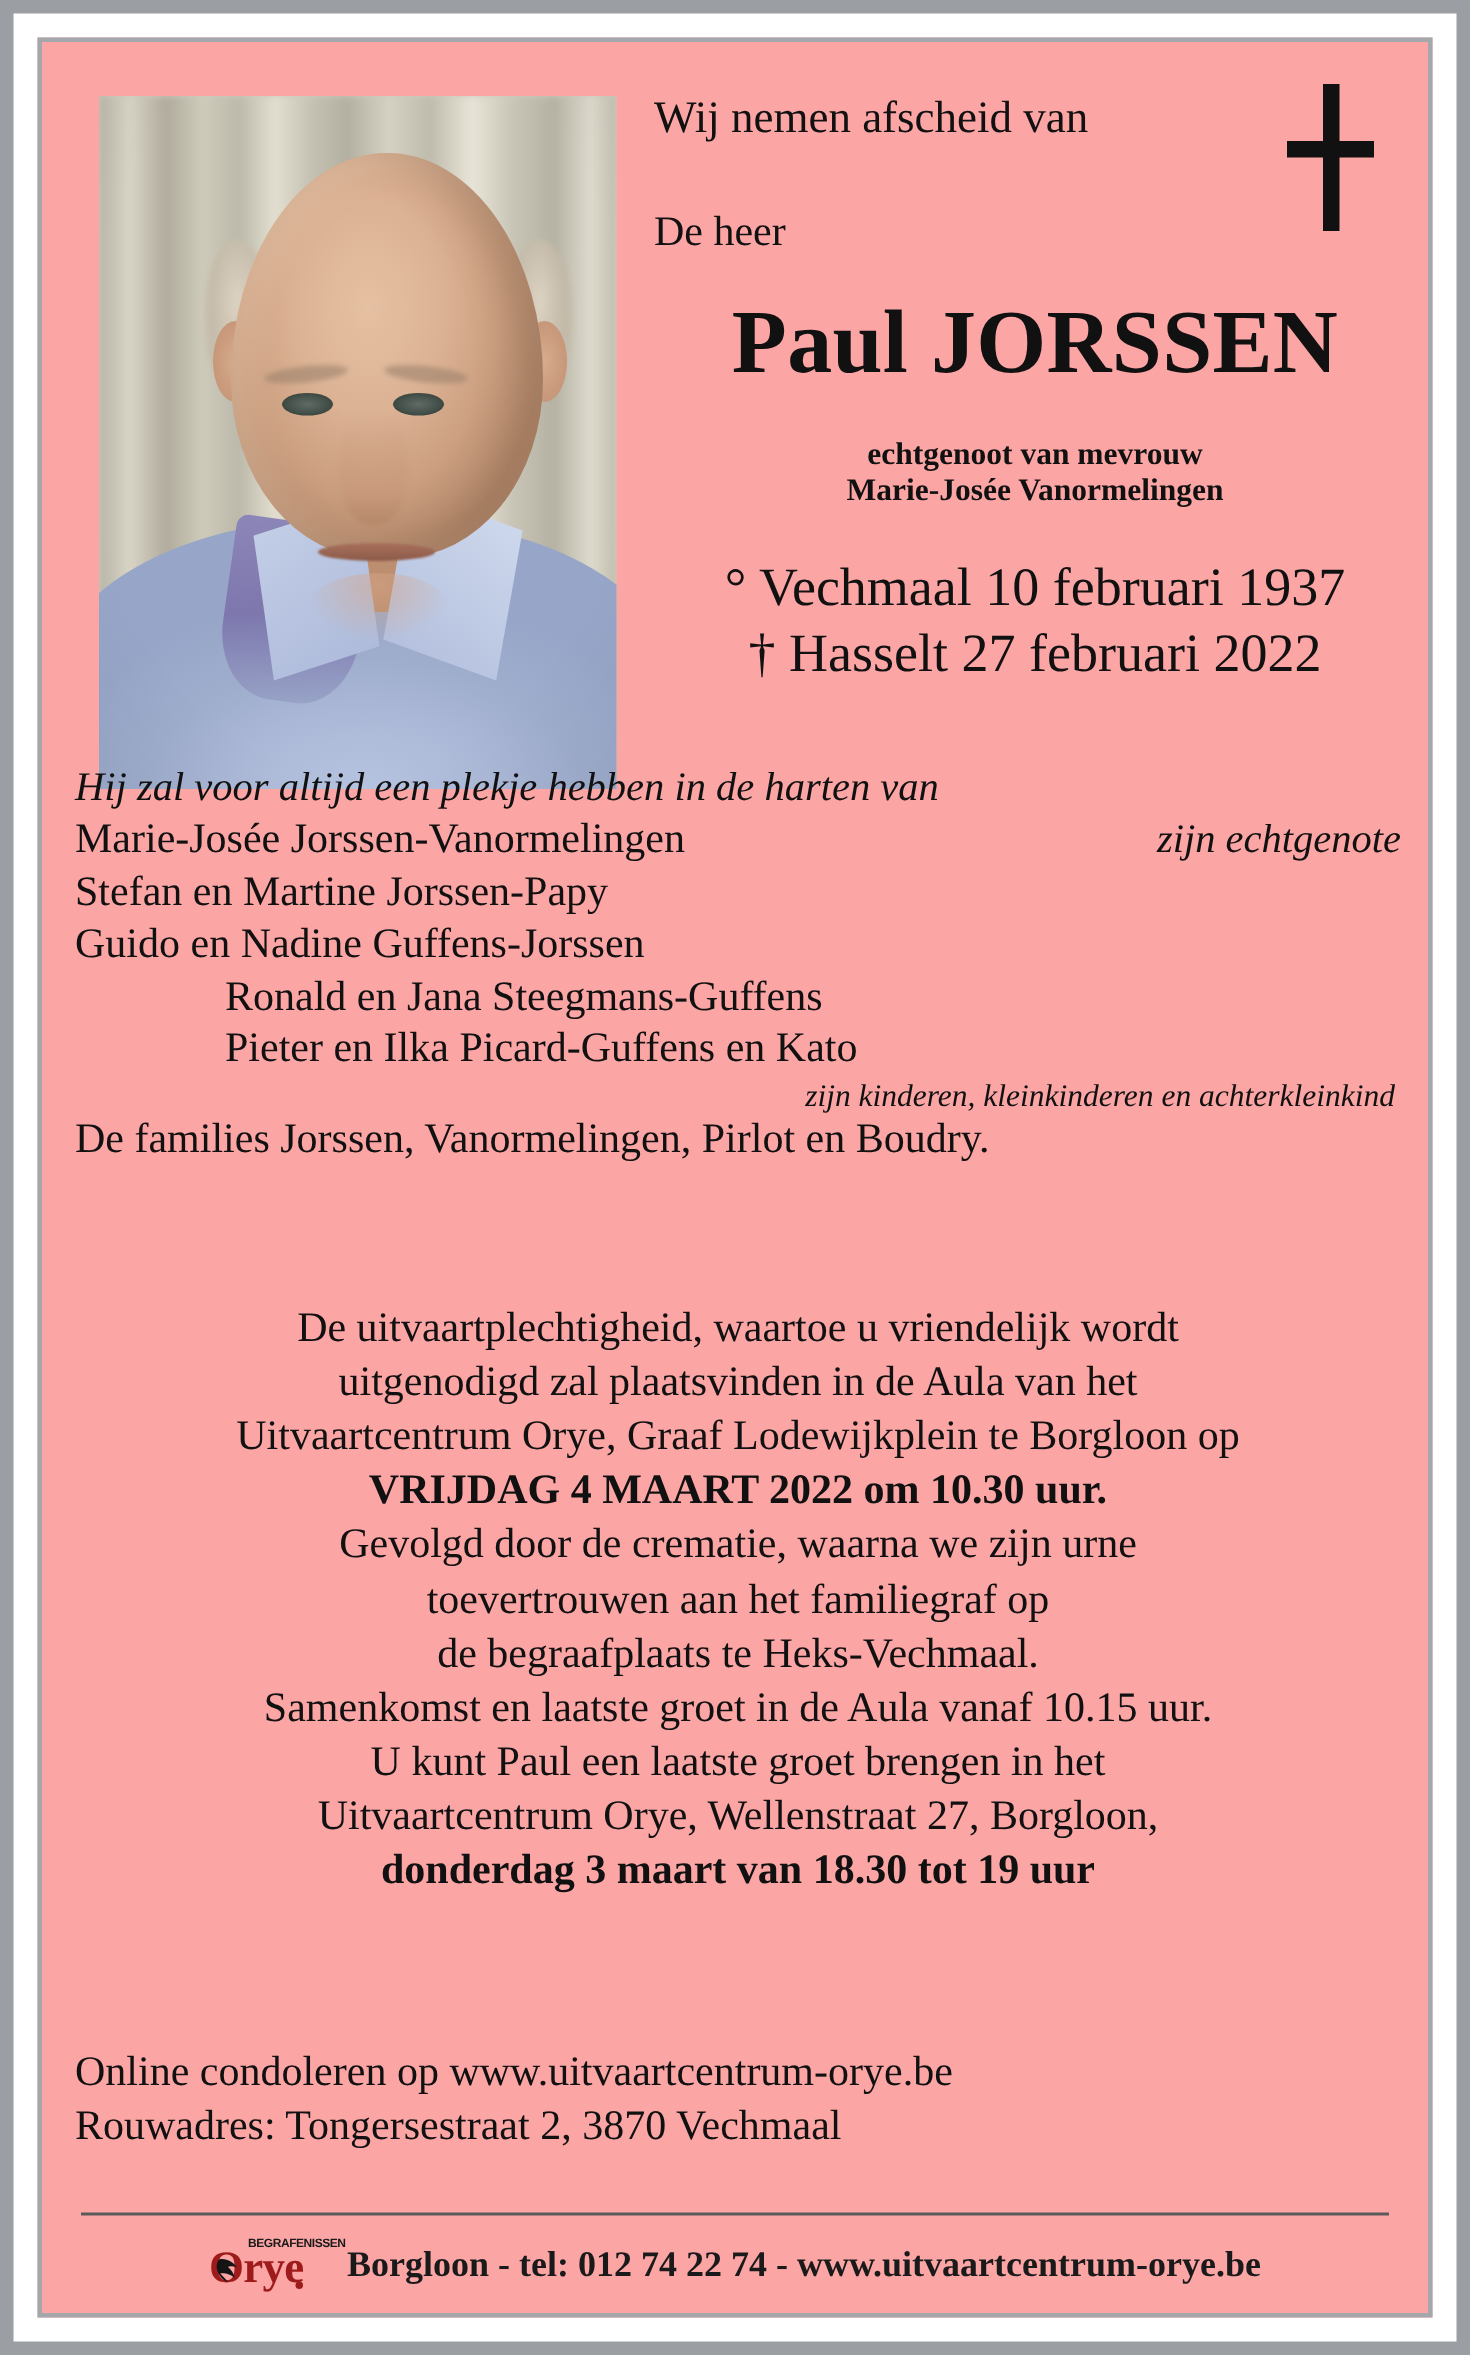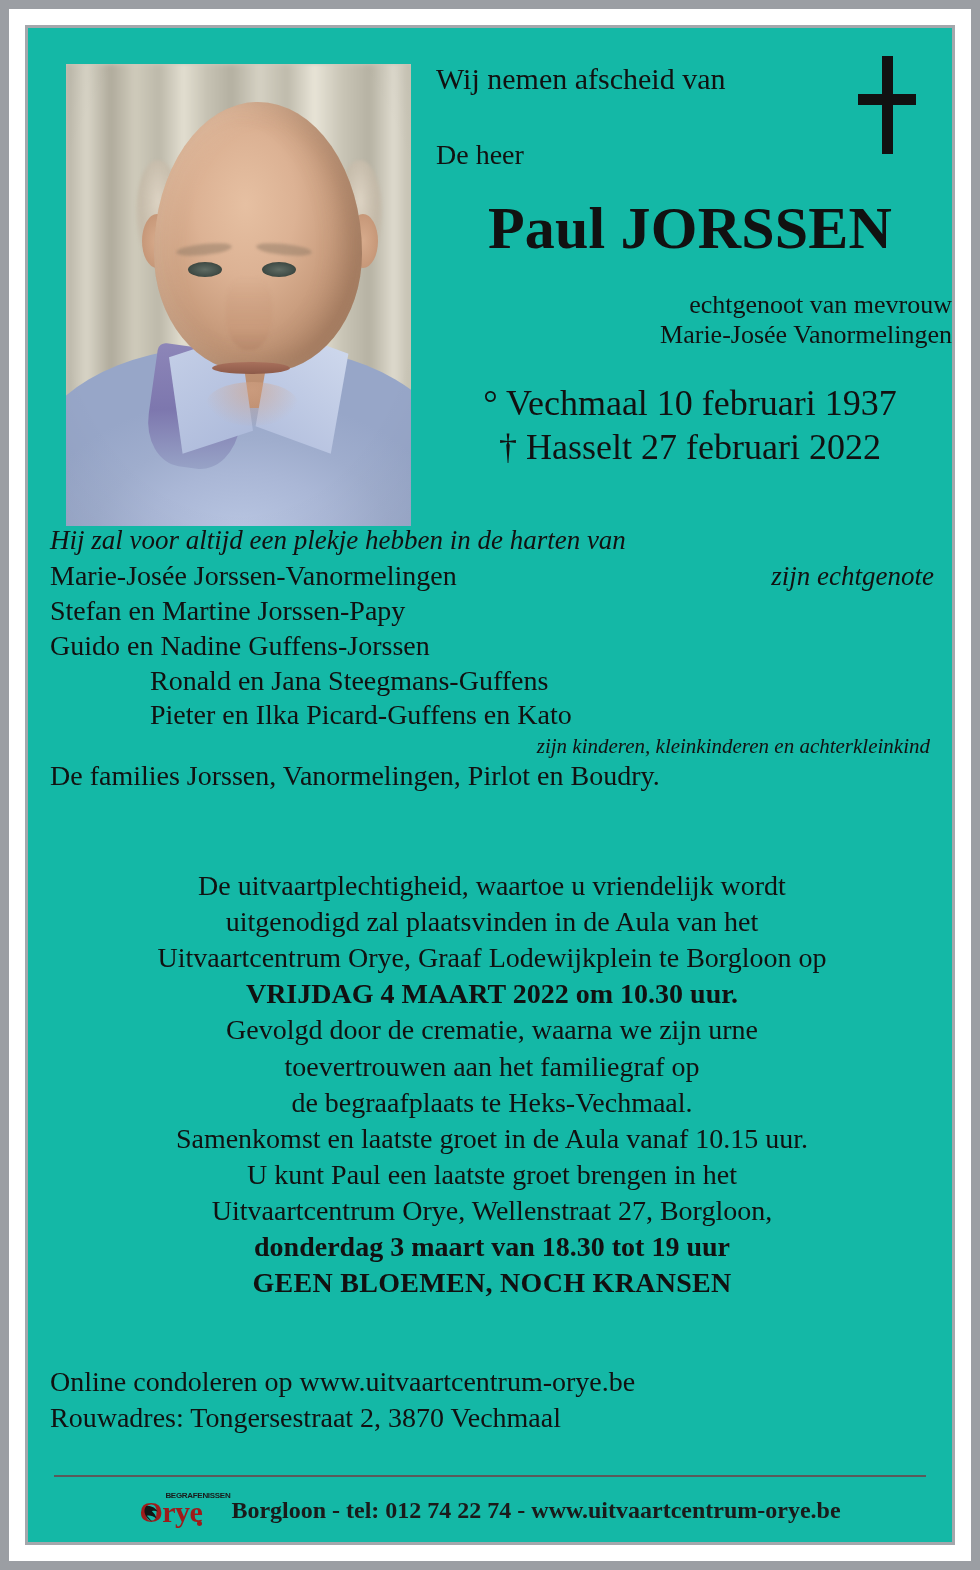--- a/index.html
+++ b/index.html
@@ -26,21 +26,21 @@
     background: #ffffff;
   }
   
   .card-inner {
     position: absolute;
     left: 16px; top: 16px;
     width: 930px;
     height: 1520px;
     box-sizing: border-box;
     border: 3px solid #a4a7ac;
-    background: #14b8a6;
+    background: #fca5a5;
   }
 
   
   .content {
     position: absolute;
     left: 0; top: 0;
     width: 924px;
     height: 1514px;
     box-sizing: border-box;
   }
@@ -232,38 +232,38 @@
   }
   .deceased-name {
     font-size: 60px;
     font-weight: bold;
     letter-spacing: 0.2px;
     margin: 26px 0 0 0;
     text-align: center;
     line-height: 1.05;
   }
   .spouse-line {
-    font-size: 26px;
-    font-weight: normal;
-    text-align: right;
+    font-size: 21px;
+    font-weight: bold;
+    text-align: center;
     line-height: 1.16;
     margin: 30px 0 0 0;
   }
   .dates {
     margin: 32px 0 0 0;
     text-align: center;
     font-size: 36px;
     line-height: 1.22;
   }
 
   
   .family {
     position: absolute;
     left: 22px;
-    top: 496px;
+    top: 480px;
     width: 884px;
     font-size: 28px;
     line-height: 1.24;
   }
   .fam-intro {
     font-style: italic;
     font-size: 27px;
     margin: 0 0 2px 0;
   }
   .fam-row {
@@ -440,21 +440,20 @@
         <p>uitgenodigd zal plaatsvinden in de Aula van het</p>
         <p>Uitvaartcentrum Orye, Graaf Lodewijkplein te Borgloon op</p>
         <p class="bold">VRIJDAG 4 MAART 2022 om 10.30 uur.</p>
         <p>Gevolgd door de crematie, waarna we zijn urne</p>
         <p>toevertrouwen aan het familiegraf op</p>
         <p>de begraafplaats te Heks-Vechmaal.</p>
         <p>Samenkomst en laatste groet in de Aula vanaf 10.15 uur.</p>
         <p>U kunt Paul een laatste groet brengen in het</p>
         <p>Uitvaartcentrum Orye, Wellenstraat 27, Borgloon,</p>
         <p class="bold">donderdag 3 maart van 18.30 tot 19 uur</p>
-        <p class="caps">GEEN BLOEMEN, NOCH KRANSEN</p>
       </div>
 
       <div class="condolence">
         <p>Online condoleren op www.uitvaartcentrum-orye.be</p>
         <p>Rouwadres: Tongersestraat 2, 3870 Vechmaal</p>
       </div>
 
       <div class="footer-rule"></div>
       <div class="footer">
         <div class="logo">

